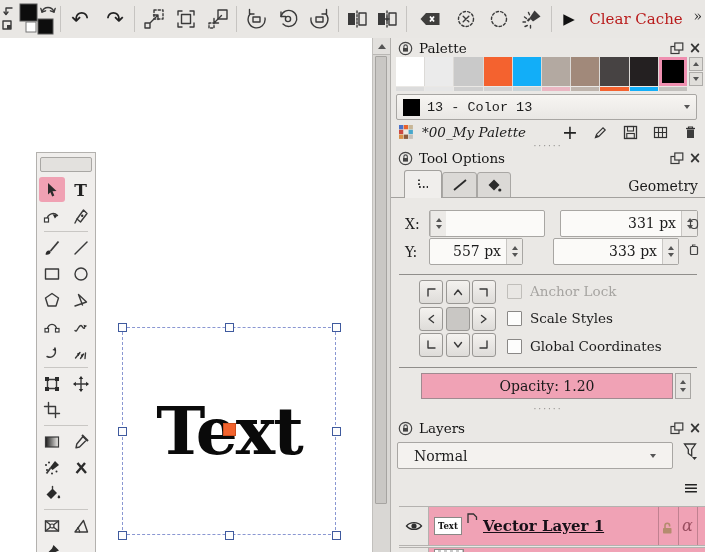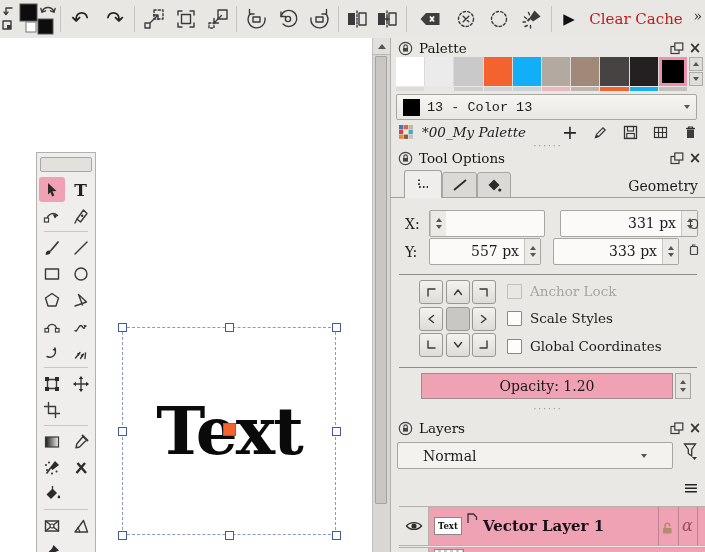--- a/index.html
+++ b/index.html
@@ -74,30 +74,30 @@
   .anc{width:24px;height:24px;background:linear-gradient(#f4f2ef,#deDCd9);border:1px solid #999794;border-radius:3px;box-sizing:border-box;display:flex;align-items:center;justify-content:center;padding:0;}
   .anc.center{background:#c9c7c4;}
   .cbrow{position:absolute;left:116px;display:flex;align-items:center;gap:8px;height:18px;}
   .cbox{width:15px;height:15px;box-sizing:border-box;background:#fdfdfc;border:1px solid #8a8886;border-radius:1px;}
   .cbrow.disabled .cbox{background:#e9e7e4;border-color:#c0beba;}
   .cbrow .cblabel{font-size:13.5px;}
   .cbrow.disabled .cblabel{color:#a6a4a1;}
   .slider{position:absolute;height:26px;background:#f0a2b5;border:1px solid #a08a90;box-sizing:border-box;display:flex;align-items:center;justify-content:center;font-size:14px;color:#1a1a1a;}
   .spinctl{position:absolute;width:16px;height:26px;background:#e5e3e0;border:1px solid #a8a6a3;box-sizing:border-box;display:flex;flex-direction:column;align-items:center;justify-content:center;gap:4px;}
   
-  #blend-dd{position:absolute;left:6px;top:404px;width:276px;height:27px;background:#f4f2ef;border:1px solid #a8a6a3;border-radius:2px;box-sizing:border-box;display:flex;align-items:center;padding:0 25px;}
+  #blend-dd{position:absolute;left:6px;top:404px;width:276px;height:27px;background:#f4f2ef;border:1px solid #a8a6a3;border-radius:2px;box-sizing:border-box;display:flex;align-items:center;padding:0 16px;}
   #blend-dd .lbl{flex:1;font-size:14px;}
   #layers-opacity{left:6px;top:438px;width:276px;}
   #layers-opacity .inarr{position:absolute;right:3px;top:0;height:24px;display:flex;flex-direction:column;justify-content:center;gap:3px;}
   #menu-icon{position:absolute;left:292px;top:440px;font-family:"DejaVu Sans",sans-serif;font-size:19px;color:#222;line-height:1;}
   #layer-row{position:absolute;left:8px;top:468px;width:307px;height:40px;background:#f0a2b5;border-top:1px solid #b4b2af;border-bottom:1px solid #b4b2af;box-sizing:border-box;}
   #layer-row .eyecell{position:absolute;left:0;top:0;width:30px;height:100%;background:#e9e7e4;border-right:1px solid #b4b2af;box-sizing:border-box;display:flex;align-items:center;justify-content:center;}
   #layer-row .thumb{position:absolute;left:35px;top:10px;width:28px;height:18px;background:#fff;border:1px solid #8a8886;box-sizing:border-box;display:flex;align-items:center;justify-content:center;font-weight:bold;font-size:8.5px;color:#111;}
   #layer-row .vbadge{position:absolute;left:67px;top:2px;}
-  #layer-row .lname{position:absolute;left:84px;top:0;height:38px;line-height:38px;font-weight:bold;font-size:15px;color:#181018;}
+  #layer-row .lname{position:absolute;left:84px;top:0;height:38px;line-height:38px;font-weight:bold;font-size:15px;color:#181018;text-decoration:underline;}
   #layer-row .vline{position:absolute;top:0;width:1px;height:100%;background:rgba(0,0,0,0.20);}
   #layer-row .lock{position:absolute;left:261px;top:13px;}
   #layer-row .alpha{position:absolute;left:283px;top:9px;font-style:italic;font-size:16px;color:#9a4e60;}
   #layer-row2{position:absolute;left:8px;top:509px;width:307px;height:6px;background:#f0a2b5;border-top:1px solid #b4b2af;box-sizing:border-box;}
   #layer-row2 .eyecell{position:absolute;left:0;top:0;width:30px;height:100%;background:#e9e7e4;border-right:1px solid #b4b2af;box-sizing:border-box;}
   #layer-row2 .thumb{position:absolute;left:35px;top:1px;width:28px;height:5px;
      background-image:linear-gradient(45deg,#c8c8c8 25%,transparent 25%,transparent 75%,#c8c8c8 75%),linear-gradient(45deg,#c8c8c8 25%,#fff 25%,#fff 75%,#c8c8c8 75%);
      background-size:6px 6px;background-position:0 0,3px 3px;border:1px solid #8a8886;}
   #layer-row2 .vbadge{position:absolute;left:67px;top:0;}
 </style>
@@ -593,21 +593,21 @@
         </div>
     </div>
     <div class="spin" style="left:162px;top:172px;width:138px;margin-left:7px;">
       <span class="val">331 px</span>
       <div class="arr">
           <div class="tri-up sm"></div>
           <div class="tri-down sm"></div>
         </div>
     </div>
     <span class="fldlabel" style="left:14px;top:206px;">Y:</span>
-    <div class="spin" style="left:38px;top:200px;width:112px;">
+    <div class="spin" style="left:38px;top:200px;width:94px;">
       <span class="val">557 px</span>
       <div class="arr">
           <div class="tri-up sm"></div>
           <div class="tri-down sm"></div>
         </div>
     </div>
     <div class="spin" style="left:162px;top:200px;width:126px;">
       <span class="val">333 px</span>
       <div class="arr">
           <div class="tri-up sm"></div>

